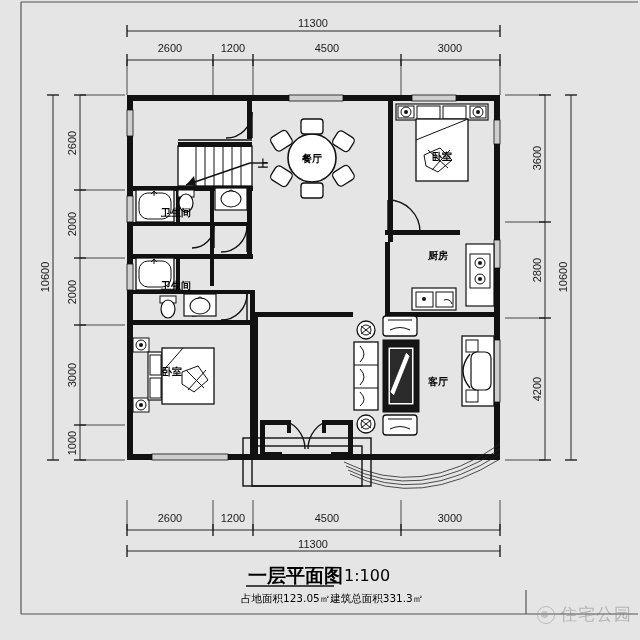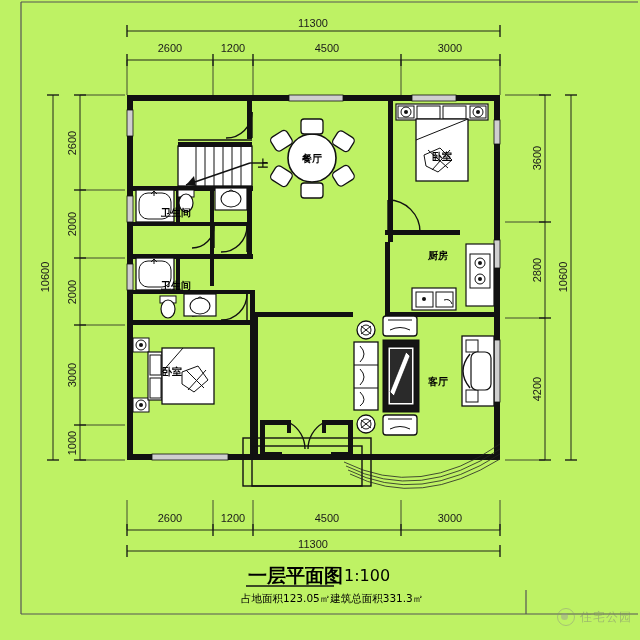--- a/index.html
+++ b/index.html
@@ -1,21 +1,21 @@
 <!DOCTYPE html>
 <html><head>
 <meta charset="utf-8">
 <style>
   html,body{margin:0;padding:0;background:#ffffff;}
   body{
     width:640px;height:640px;overflow:hidden;
     font-family:"Liberation Sans","DejaVu Sans",sans-serif;
     color:#111;position:relative;
   }
-  #stage{position:absolute;inset:0;width:640px;height:640px;background:#bef264;}
+  #stage{position:absolute;inset:0;width:640px;height:640px;background:#e5e5e5;}
   svg#plan{position:absolute;left:0;top:0;width:640px;height:640px;display:block;}
   .dimtxt{font-family:"Liberation Sans","DejaVu Sans",sans-serif;font-size:11px;fill:#1a1a1a;}
   .roomtxt{font-family:"DejaVu Sans","Liberation Sans",sans-serif;font-size:10px;fill:#000;font-weight:bold;}
   .titletxt{font-family:"DejaVu Sans","Liberation Sans",sans-serif;fill:#000;}
   .wall{fill:#111;stroke:none;}
   .thin{fill:none;stroke:#111;stroke-width:1;}
   .thin2{fill:none;stroke:#111;stroke-width:1.4;}
   .hair{fill:none;stroke:#222;stroke-width:0.8;}
   .dimline{stroke:#111;stroke-width:0.9;fill:none;}
   .tick{stroke:#111;stroke-width:1.3;}
@@ -30,21 +30,21 @@
   #wm .wmlogo{
     width:16px;height:16px;border-radius:50%;
     border:1.2px solid #888;position:relative;flex:0 0 auto;
   }
   #wm .wmlogo:before{
     content:"";position:absolute;left:3px;top:4px;width:7px;height:7px;
     border-radius:50%;background:#999;
   }
   #wm .wmtxt{
     font-family:"DejaVu Sans","Liberation Sans",sans-serif;
-    font-size:12px;color:#777;letter-spacing:1px;white-space:nowrap;
+    font-size:17px;color:#777;letter-spacing:1px;white-space:nowrap;
   }
 </style>
 </head>
 <body>
 
 <div id="stage">
 
   <svg id="plan" viewBox="0 0 640 640">
 
     <g>

